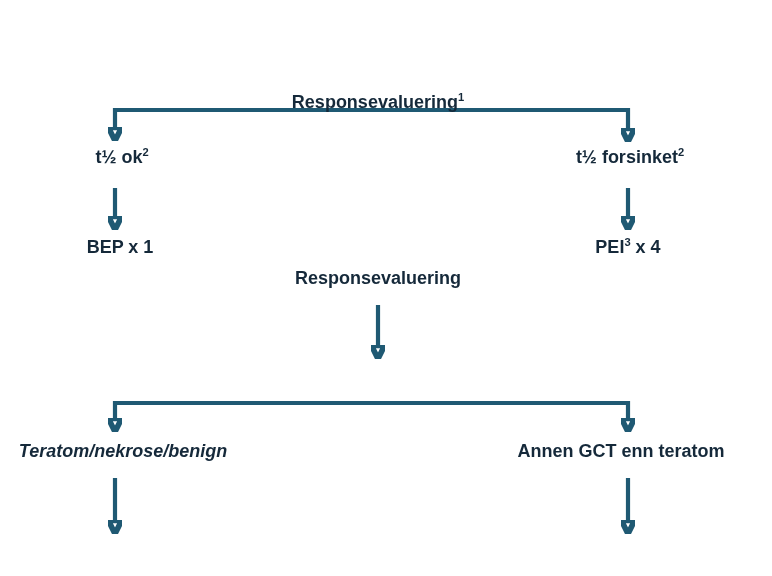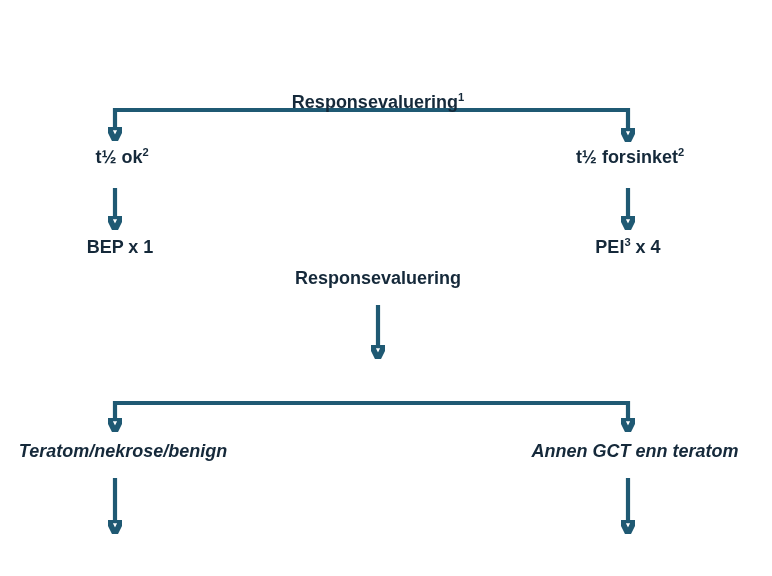--- a/index.html
+++ b/index.html
@@ -85,17 +85,17 @@
 
   <div class="node" style="left:120px; top:236px;"><span>BEP x 1</span><sup></sup><span></span></div>
 
   <div class="node" style="left:628px; top:236px;"><span>PEI</span><sup>3</sup><span> x 4</span></div>
 
   <div class="node" style="left:378px; top:267px;"><span>Responsevaluering</span><sup></sup><span></span></div>
 
 
   <div class="node" style="left:123px; top:440px;font-style:italic;"><span>Teratom/nekrose/benign</span><sup></sup><span></span></div>
 
-  <div class="node" style="left:635px; top:440px;font-style:italic;"><span>Annen GCT enn teratom</span><sup></sup><span></span></div>
+  <div class="node" style="left:621px; top:440px;"><span>Annen GCT enn teratom</span><sup></sup><span></span></div>
 
 
 
 </div>
 
 </body></html>

